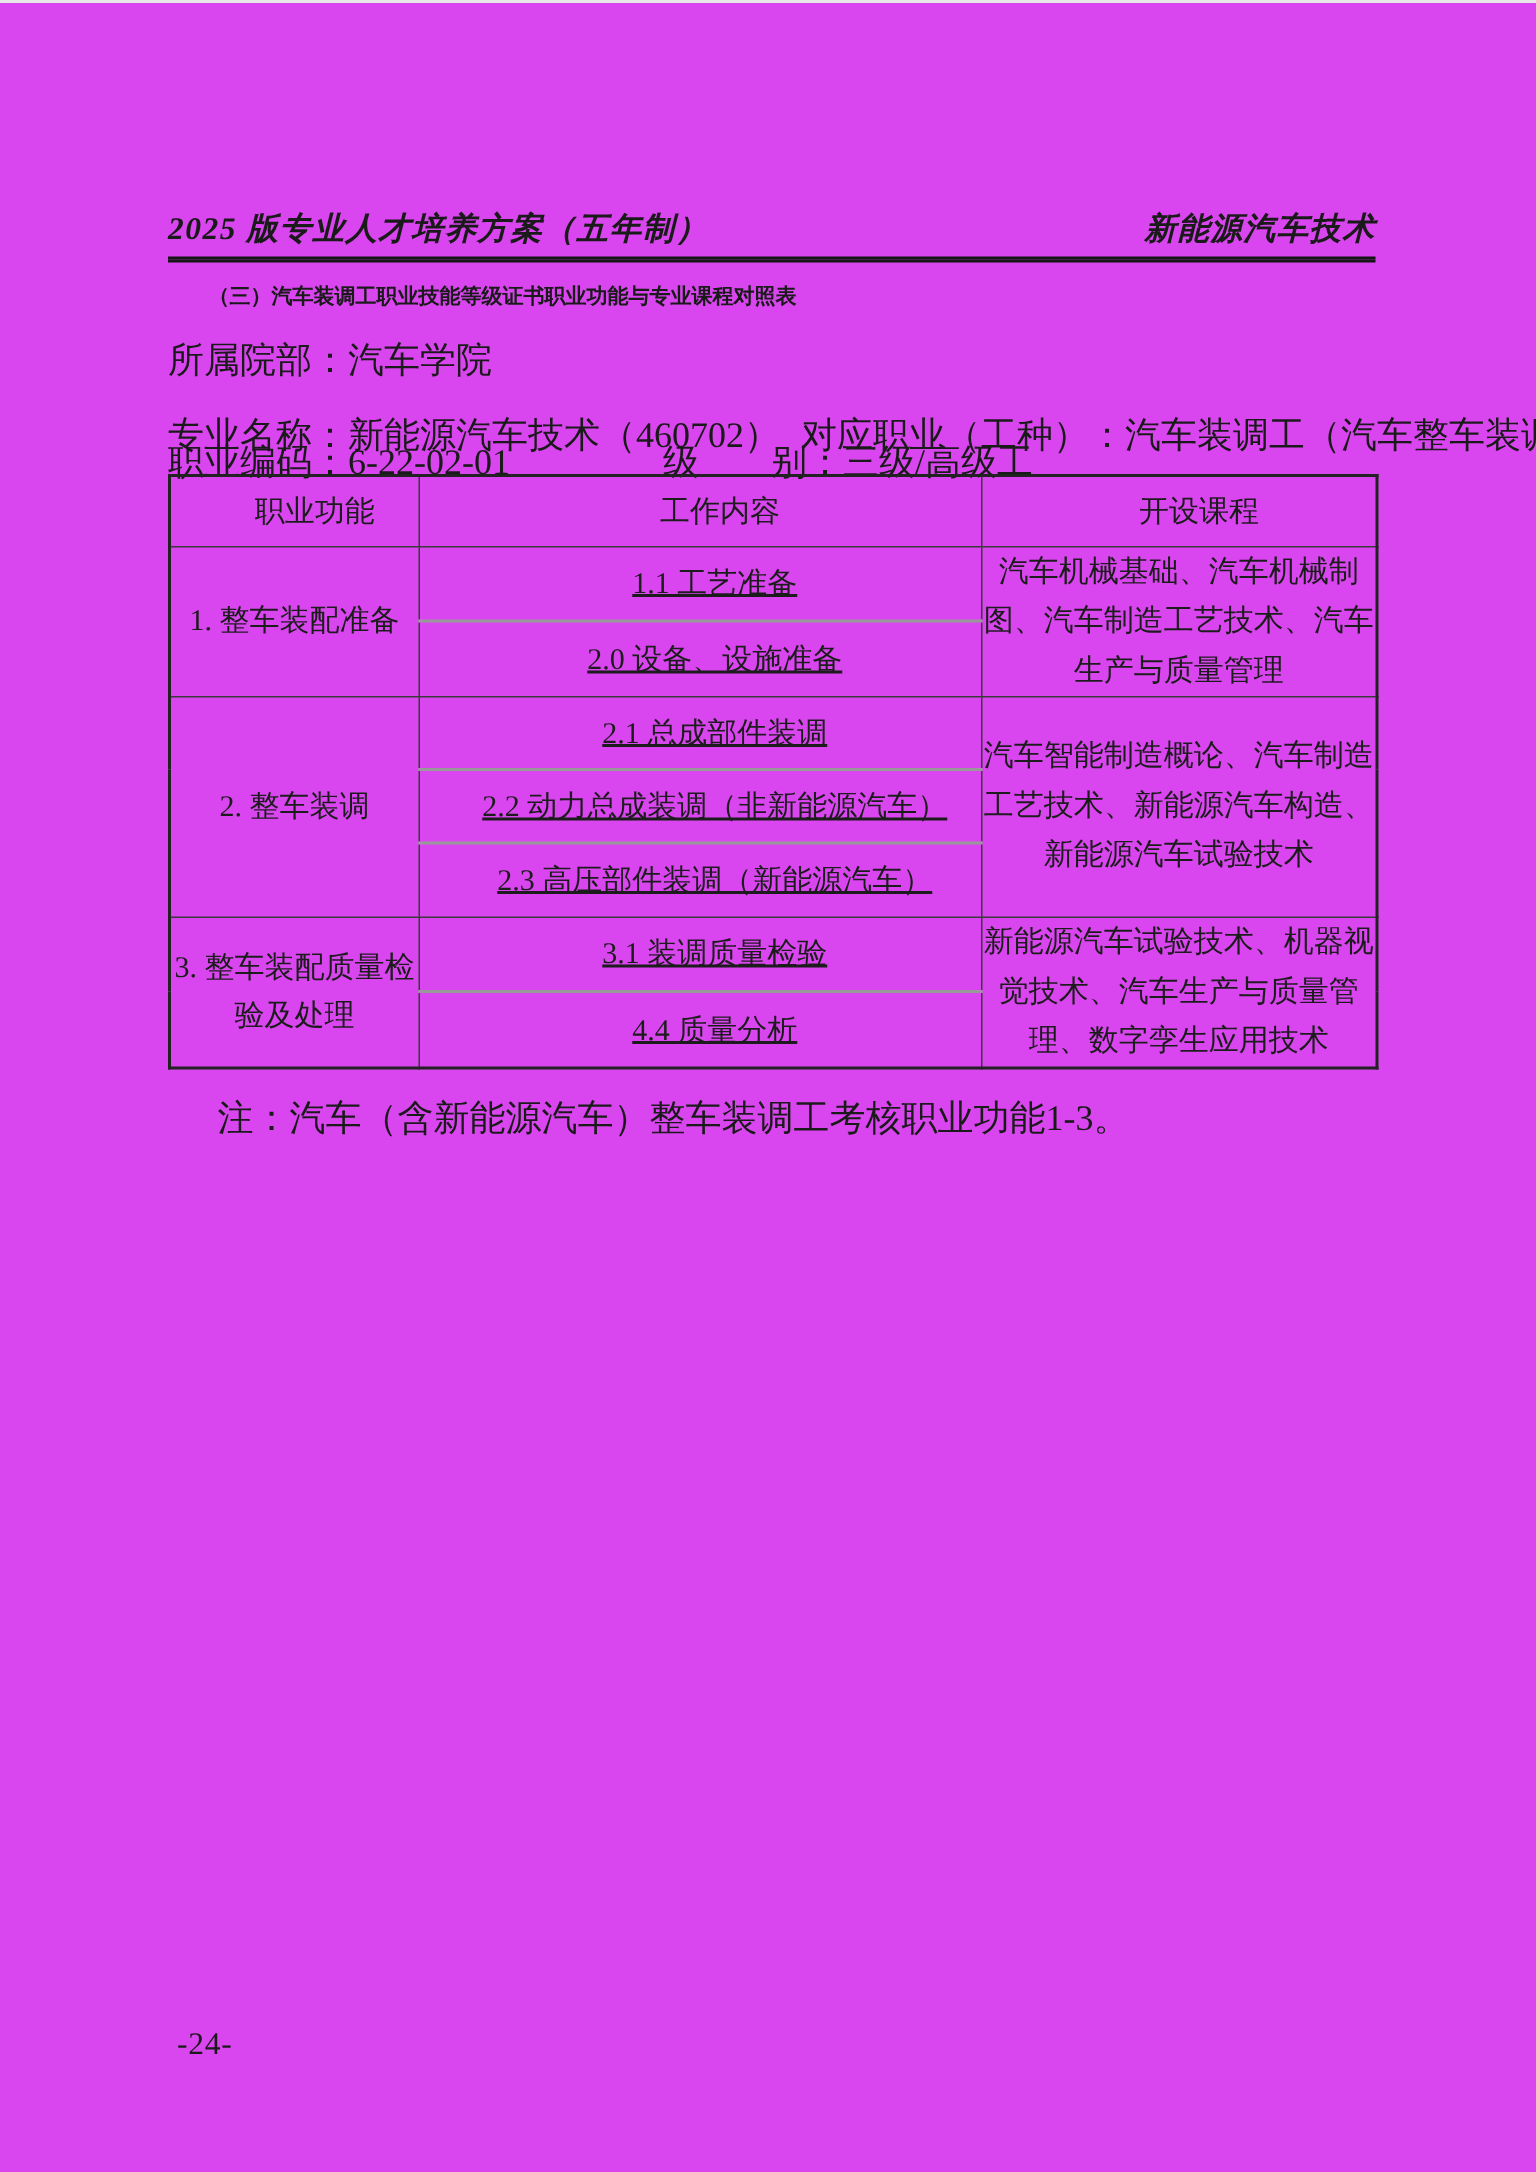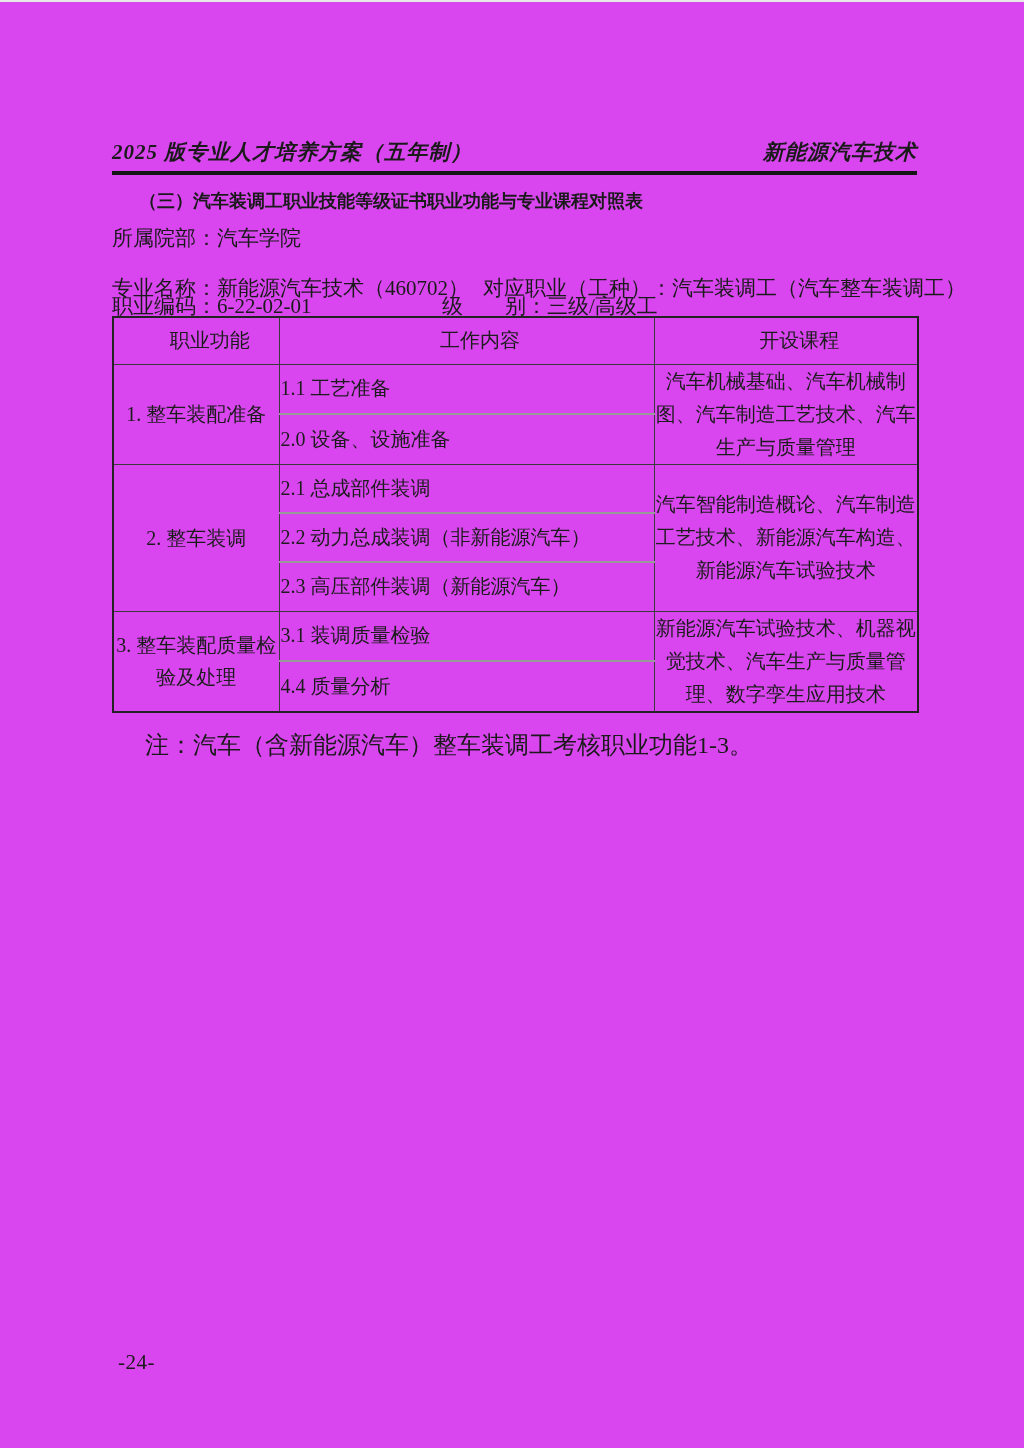--- a/index.html
+++ b/index.html
@@ -35,27 +35,27 @@
     width: 805px;
     height: 4px;
     border-top: 2.5px solid #151515;
     border-bottom: 2.5px solid #151515;
   }
   
   .section-title {
     position: absolute;
     left: 139px;
     top: 187px;
-    font-size: 18px;
+    font-size: 14px;
     font-weight: 700;
   }
   .info-line {
     position: absolute;
     left: 112px;
-    font-size: 21px;
+    font-size: 24px;
     white-space: nowrap;
   }
   .line-dept  { top: 222px; }
   .line-major { top: 272px; }
   .line-code  { top: 290px; width: 805px; }
   .line-major .gap { margin-left: 14px; }
   .level-part { position: absolute; left: 330px; top: 0; }
   
   .cmp-table {
     position: absolute;
@@ -73,21 +73,21 @@
   .cmp-table { border: 2px solid #222; }
   .cmp-table th, .cmp-table td {
     border: 1.5px solid #3a3a3a;
     font-weight: 400;
     vertical-align: middle;
     padding-left: 27px;
   }
   .cmp-table th { height: 47px; text-align: center; }
   .cmp-table td { height: 49px; }
   td.fn-cell { text-align: center; padding: 0 2px; line-height: 32px; }
-  td.task-cell { text-align: left; padding: 0 0 0 1px; }
+  td.task-cell { text-align: center; padding: 0 0 0 20px; text-decoration: underline; }
   td.course-cell {
     text-align: center;
     padding: 0 1px;
     line-height: 33px;
     word-break: normal;
   }
   tr > td.sub-div { border-bottom: 2px solid #999999; }
   
   .table-note {
     position: absolute;

